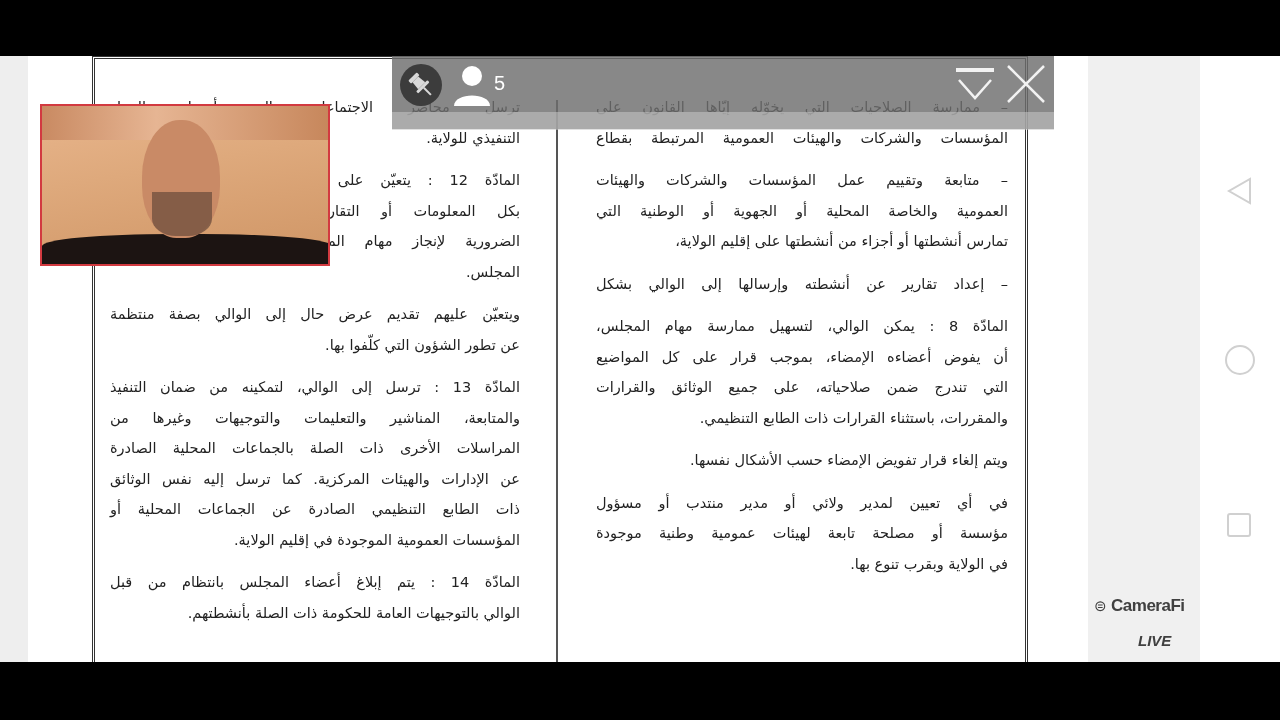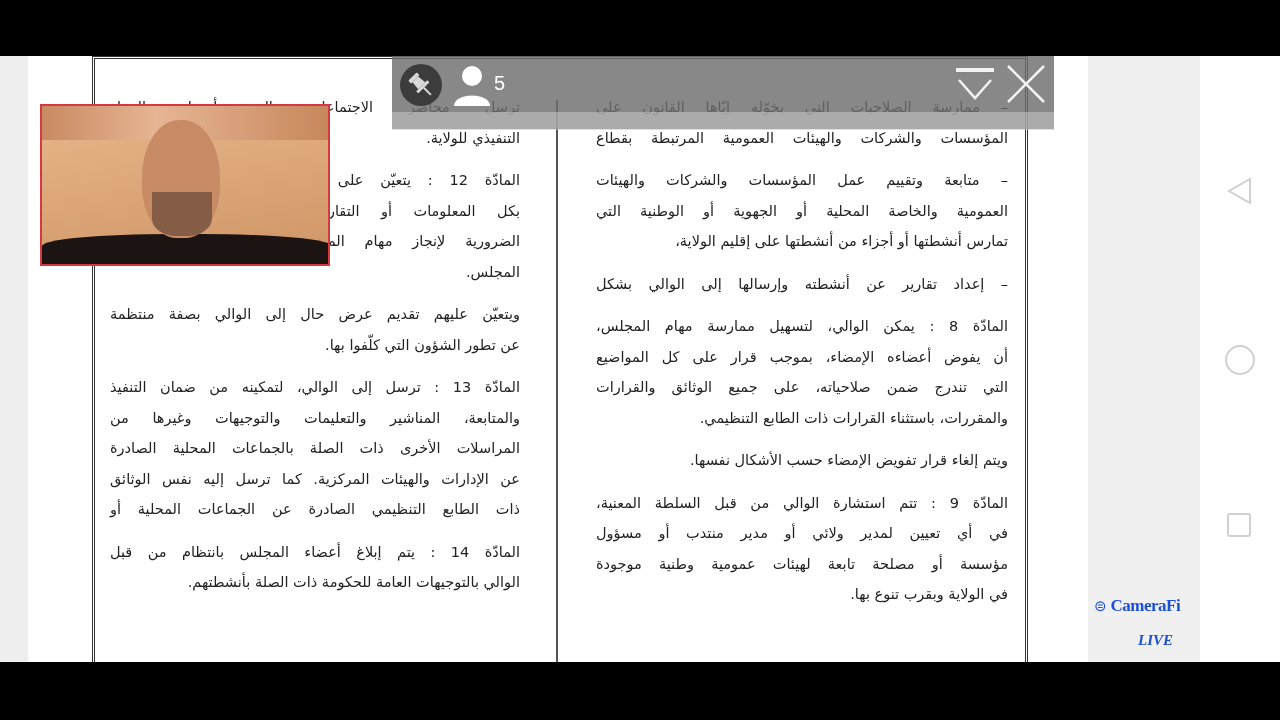--- a/index.html
+++ b/index.html
@@ -39,21 +39,21 @@
   .cam-wall-top { position:absolute; left:0; top:0; width:100%; height:34px; background:linear-gradient(90deg,#c98a62,#e6b593 40%,#c7875c); }
   .cam-head { position:absolute; left:100px; top:14px; width:78px; height:118px; border-radius:48% 48% 44% 44%; background:#c98a66; }
   .cam-beard { position:absolute; left:110px; top:86px; width:60px; height:44px; border-radius:0 0 40% 40%; background:#6e4e3e; opacity:.75; }
   .cam-shirt { position:absolute; left:0; top:128px; width:290px; height:40px; background:#1c1412; border-radius:45% 45% 0 0 / 30% 30% 0 0; }
 
   
   .nav-back { position:absolute; left:1226px; top:120px; width:28px; height:30px; }
   .nav-home { position:absolute; left:1224px; top:288px; width:32px; height:32px; }
   .nav-recent { position:absolute; left:1226px; top:456px; width:26px; height:26px; }
 
-  .watermark { position:absolute; left:1094px; top:540px; color:#1d4ed8; font-family:Liberation Serif, serif; }
+  .watermark { position:absolute; left:1094px; top:540px; color:#404040; font-family:Liberation Sans, sans-serif; }
   .wm-brand { font-size:17px; font-weight:bold; letter-spacing:-0.5px; }
   .wm-live { font-size:15px; font-style:italic; font-weight:bold; position:absolute; left:44px; top:36px; }
 </style>
 </head>
 <body>
 
 <div class="screen">
   <div class="left-gutter"></div>
   <div class="page-area"></div>
   <div class="right-gutter"></div>
@@ -78,21 +78,20 @@
     <div class="para">
       <span class="line"><b class="art">المادّة 8 :</b><span> يمكن الوالي، لتسهيل ممارسة مهام المجلس،</span></span>
       <span class="line">أن يفوض أعضاءه الإمضاء، بموجب قرار على كل المواضيع</span>
       <span class="line">التي تندرج ضمن صلاحياته، على جميع الوثائق والقرارات</span>
       <span class="line last">والمقررات، باستثناء القرارات ذات الطابع التنظيمي.</span>
     </div>
     <div class="para">
       <span class="line last">ويتم إلغاء قرار تفويض الإمضاء حسب الأشكال نفسها.</span>
     </div>
     <div class="para">
-      <span class="line"><b class="art">المادّة 9 :</b><span> تتم استشارة الوالي من قبل السلطة المعنية،</span></span>
       <span class="line">في أي تعيين لمدير ولائي أو مدير منتدب أو مسؤول</span>
       <span class="line">مؤسسة أو مصلحة تابعة لهيئات عمومية وطنية موجودة</span>
       <span class="line last">في الولاية وبقرب تنوع بها.</span>
     </div>
   </div>
 
   <div class="column col-left" style="top:36px;">
     <div class="para">
       <span class="line">ترسل محاضر الاجتماعات إلى أعضاء الجهاز</span>
       <span class="line last">التنفيذي للولاية.</span>
@@ -106,20 +105,21 @@
     <div class="para">
       <span class="line">ويتعيّن عليهم تقديم عرض حال إلى الوالي بصفة منتظمة</span>
       <span class="line last">عن تطور الشؤون التي كلّفوا بها.</span>
     </div>
     <div class="para">
       <span class="line"><b class="art">المادّة 13 :</b><span> ترسل إلى الوالي، لتمكينه من ضمان التنفيذ</span></span>
       <span class="line">والمتابعة، المناشير والتعليمات والتوجيهات وغيرها من</span>
       <span class="line">المراسلات الأخرى ذات الصلة بالجماعات المحلية الصادرة</span>
       <span class="line">عن الإدارات والهيئات المركزية. كما ترسل إليه نفس الوثائق</span>
       <span class="line">ذات الطابع التنظيمي الصادرة عن الجماعات المحلية أو</span>
+      <span class="line last">المؤسسات العمومية الموجودة في إقليم الولاية.</span>
     </div>
     <div class="para">
       <span class="line"><b class="art">المادّة 14 :</b><span> يتم إبلاغ أعضاء المجلس بانتظام من قبل</span></span>
       <span class="line last">الوالي بالتوجيهات العامة للحكومة ذات الصلة بأنشطتهم.</span>
     </div>
   </div>
 
   <div class="overlay-bar"></div>
   <div class="overlay-bar2"></div>
 

